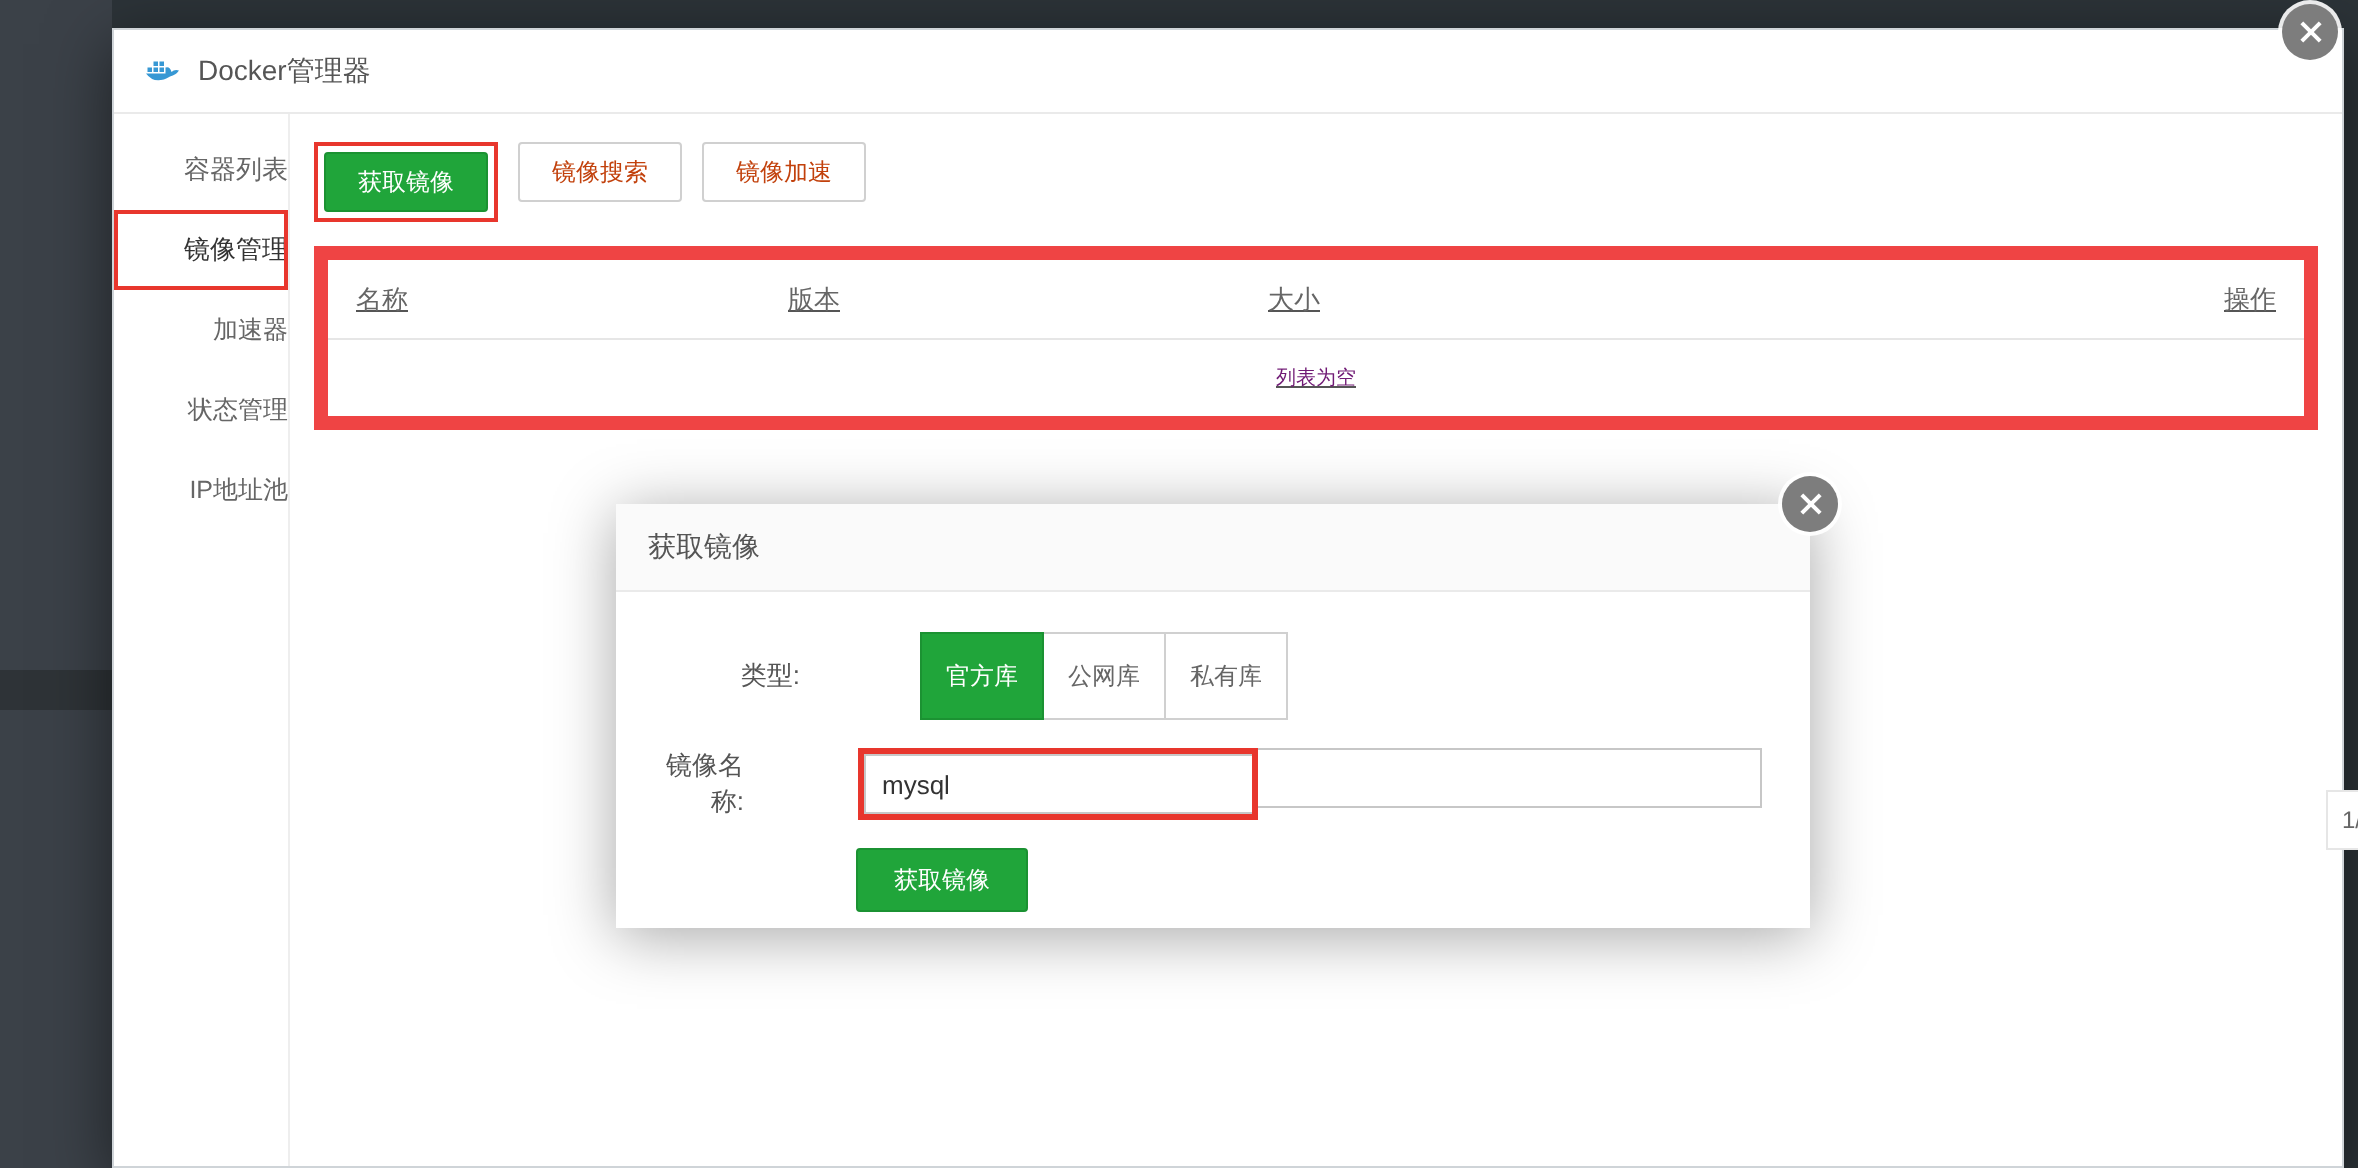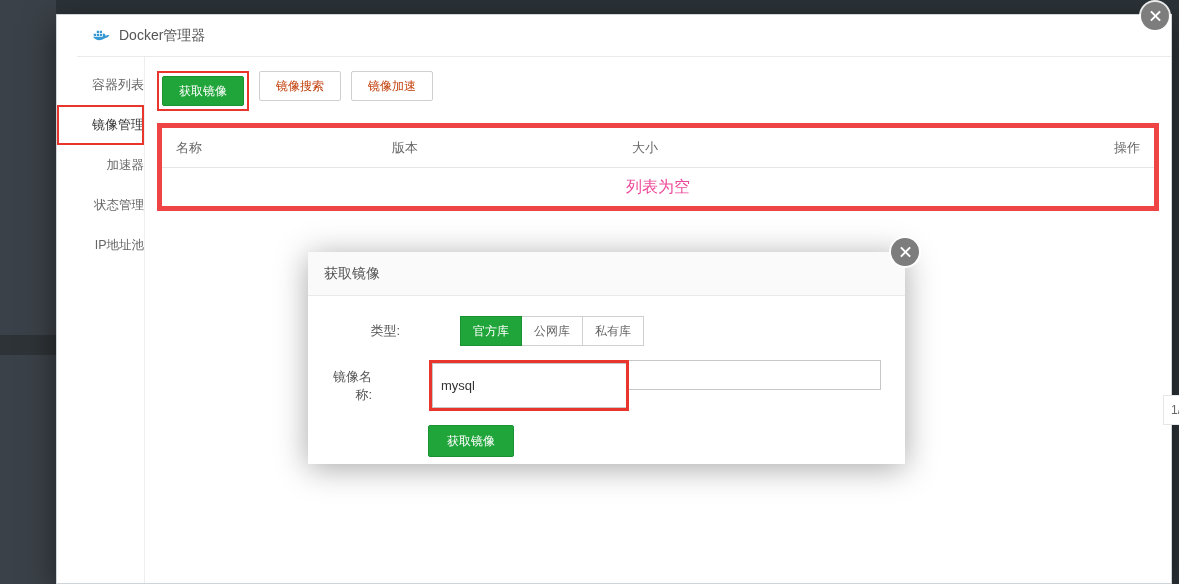--- a/index.html
+++ b/index.html
@@ -31,21 +31,20 @@
     box-shadow: 0 8px 30px rgba(0,0,0,0.5);
   }
   .window-header {
     height: 42px;
     border-bottom: 1px solid #eaeaea;
     display: flex;
     align-items: center;
     padding: 0 16px;
     font-size: 14px;
     color: #555;
-    margin-left: 20px;
   }
   .docker-icon {
     width: 18px; height: 14px; margin-right: 8px;
     display: inline-block;
   }
   .window-body {
     display: flex;
     height: calc(100% - 42px);
     position: relative;
   }
@@ -95,43 +94,44 @@
     align-items: center;
     justify-content: center;
     cursor: pointer;
   }
   .btn.green {
     background: #20a53a;
     color: #fff;
     border-color: #1b9232;
   }
   .table {
-    border: 5px solid #ef4444;
+    border: 7px solid #ef4444;
     width: 100%;
+    text-decoration: underline;
   }
   .thead {
     display: flex;
     height: 40px;
     align-items: center;
     border-bottom: 1px solid #e6e6e6;
     color: #666;
     font-size: 13px;
     background:#fff;
   }
   .th-name { width: 230px; padding-left: 14px; }
   .th-ver  { width: 240px; }
   .th-size { flex: 1; }
   .th-op   { width: 60px; text-align: right; padding-right: 14px; }
   .tbody-empty {
     height: 38px;
     display: flex;
     align-items: center;
     justify-content: center;
-    color: #ec4899;
-    font-size: 16px;
+    color: #701a75;
+    font-size: 10px;
   }
   .pagination-stub {
     position: absolute;
     right: -10px; top: 395px;
     width: 26px; height: 30px;
     background: #fff;
     border: 1px solid #e6e6e6;
     display:flex; align-items:center; justify-content:center;
     color:#666; font-size:12px;
   }
@@ -190,35 +190,35 @@
     text-align: right;
     padding-right: 14px;
     font-size: 13px;
     color: #555;
   }
   .seg-group {
     display: flex;
     border-radius: 2px;
   }
   .seg {
-    height: 30px;
+    height: 44px;
     padding: 0 12px;
     border: 1px solid #d0d0d0;
     background: #fff;
     color: #666;
     font-size: 12px;
     display:inline-flex; align-items:center; justify-content:center;
     cursor:pointer;
   }
   .seg + .seg { border-left: none; }
   .seg.active {
     background: #20a53a; color:#fff; border-color:#1b9232;
   }
   .text-input {
-    height: 45px;
+    height: 30px;
     width: 446px;
     border: 1px solid #c7c7c7;
     padding: 0 8px;
     font-size: 13px;
     color:#333;
     outline:none;
   }
   .submit-row { padding-left: 96px; }
   .btn.submit {
     background:#20a53a; color:#fff; border-color:#1b9232;

